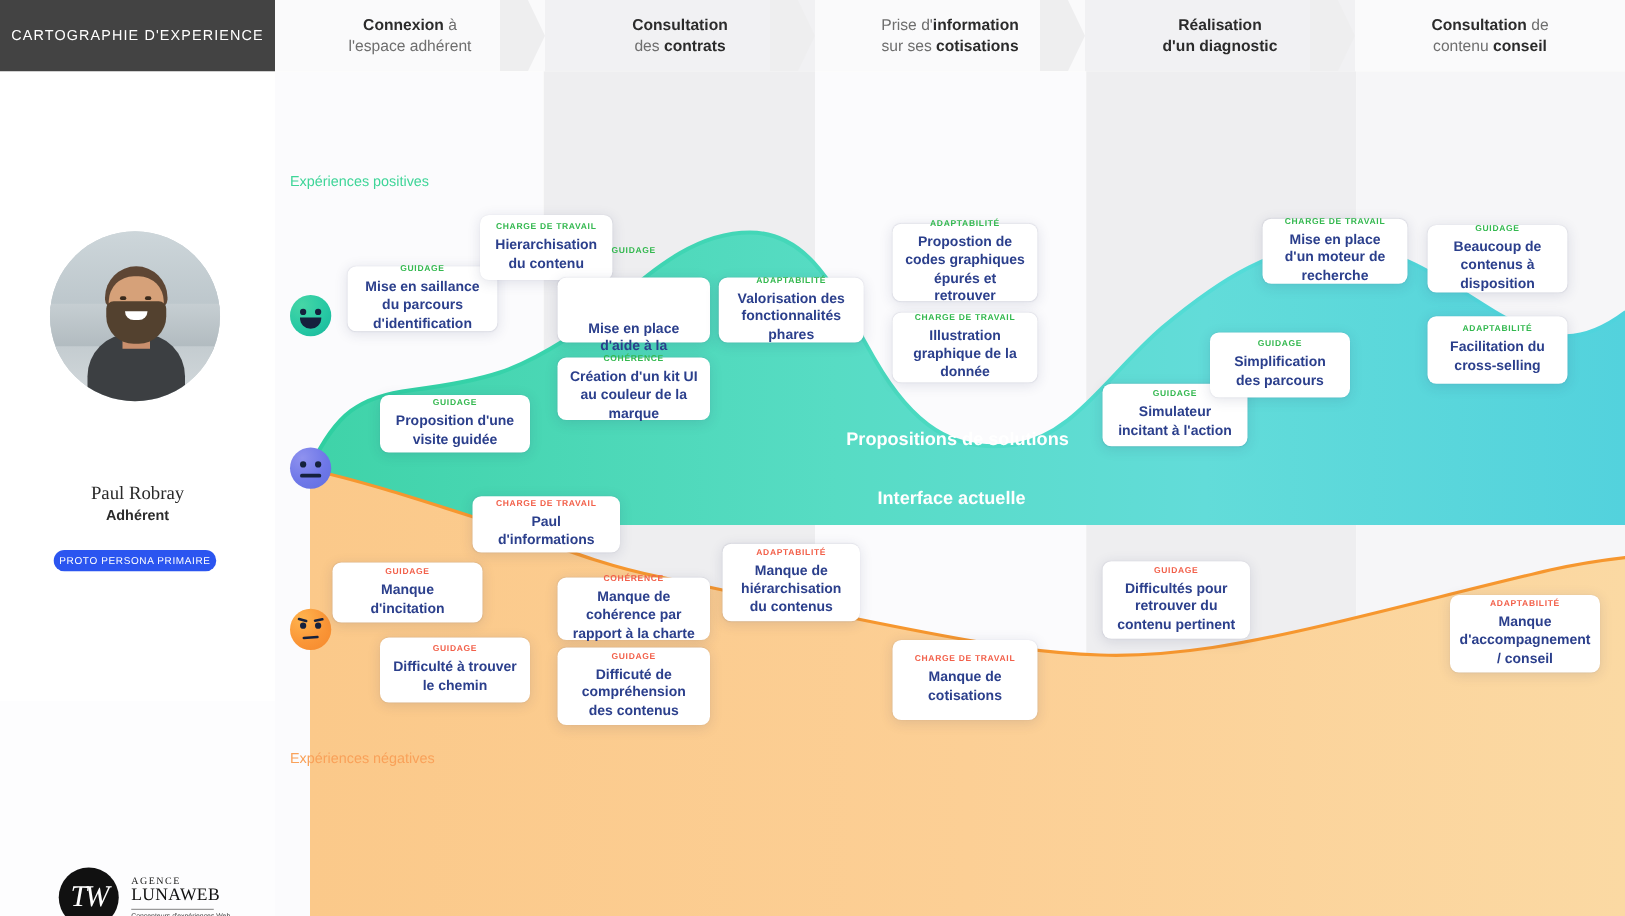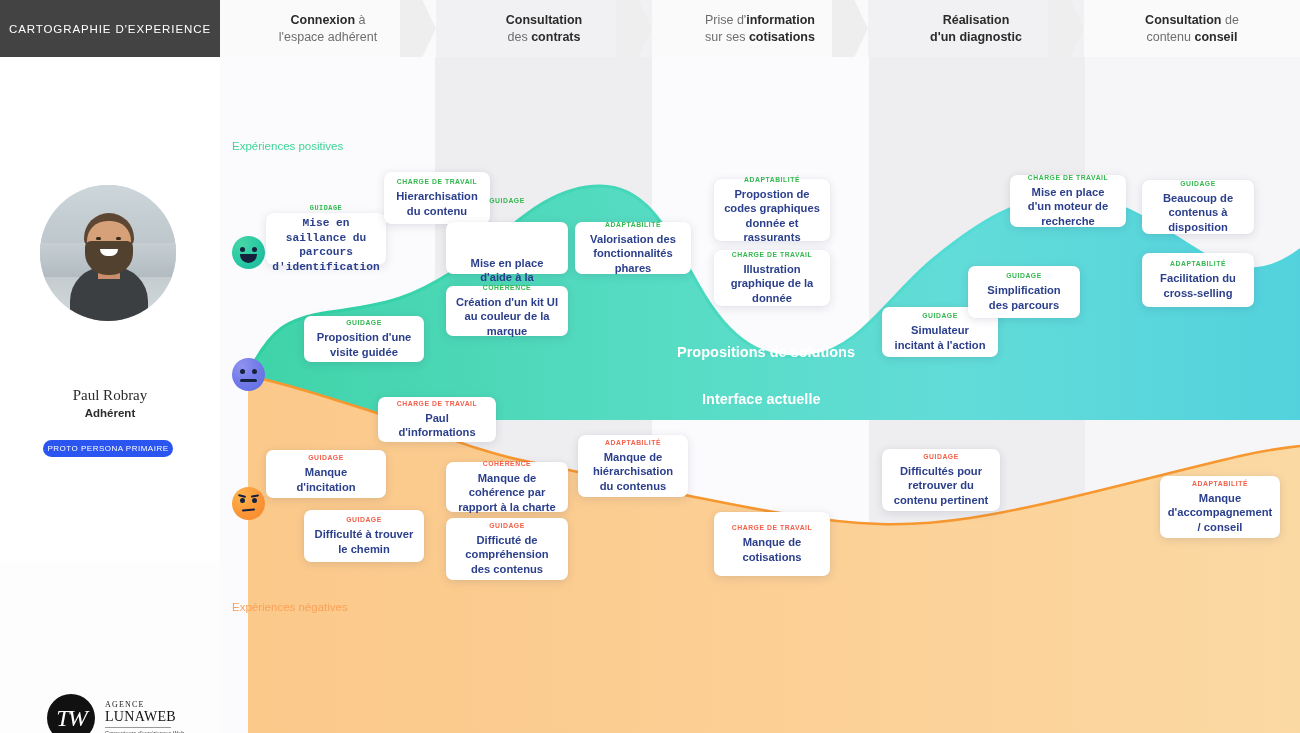--- a/index.html
+++ b/index.html
@@ -234,21 +234,21 @@
   </div>
   <div class="emoji sad">
     <span class="brow l"></span>
       <span class="brow r"></span>
     <span class="eye l"></span>
       <span class="eye r"></span>
       <span class="mouth"></span>
   </div>
 
   <div id="cards-layer">
-      <div class="card pos" style="left: 266px; top: 213px; width: 120px; height: 52px; font-family: Liberation Mono, monospace;">
+      <div class="card pos" style="left: 278px; top: 213px; width: 120px; height: 52px;">
         <div class="tag">GUIDAGE</div>
         <div class="txt">Mise en saillance du parcours d'identification</div>
       </div>
       <div class="card pos" style="left: 384px; top: 172px; width: 106px; height: 52px;">
         <div class="tag">CHARGE DE TRAVAIL</div>
         <div class="txt">Hierarchisation du contenu</div>
       </div>
       <div class="card pos" style="left: 446px; top: 222px; width: 122px; height: 52px; gap: 48px;">
         <div class="tag">GUIDAGE</div>
         <div class="txt">Mise en place d'aide à la compréhension</div>
@@ -260,21 +260,21 @@
       <div class="card pos" style="left: 446px; top: 286px; width: 122px; height: 50px;">
         <div class="tag">COHÉRENCE</div>
         <div class="txt">Création d'un kit UI au couleur de la marque</div>
       </div>
       <div class="card pos" style="left: 304px; top: 316px; width: 120px; height: 46px;">
         <div class="tag">GUIDAGE</div>
         <div class="txt">Proposition d'une visite guidée</div>
       </div>
       <div class="card pos" style="left: 714px; top: 179px; width: 116px; height: 62px;">
         <div class="tag">ADAPTABILITÉ</div>
-        <div class="txt">Propostion de codes graphiques donnée et rassurants</div>
+        <div class="txt">Propostion de codes graphiques épurés et retrouver</div>
       </div>
       <div class="card pos" style="left: 714px; top: 250px; width: 116px; height: 56px;">
         <div class="tag">CHARGE DE TRAVAIL</div>
         <div class="txt">Illustration graphique de la donnée</div>
       </div>
       <div class="card pos" style="left: 882px; top: 307px; width: 116px; height: 50px;">
         <div class="tag">GUIDAGE</div>
         <div class="txt">Simulateur incitant à l'action</div>
       </div>
       <div class="card pos" style="left: 968px; top: 266px; width: 112px; height: 52px;">

